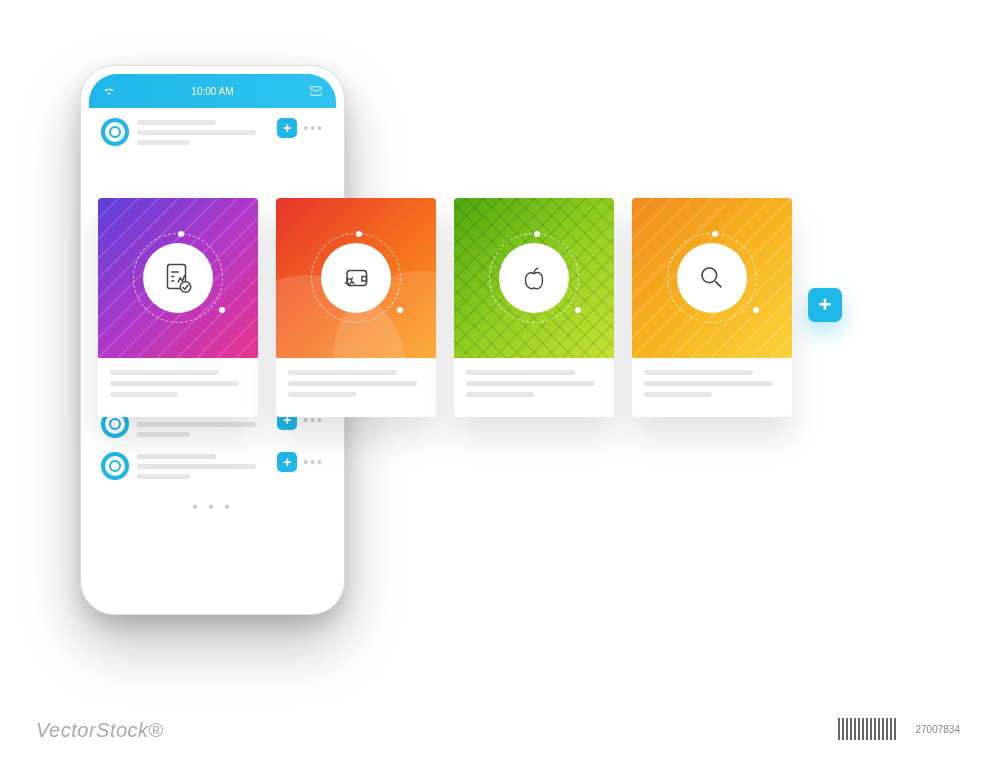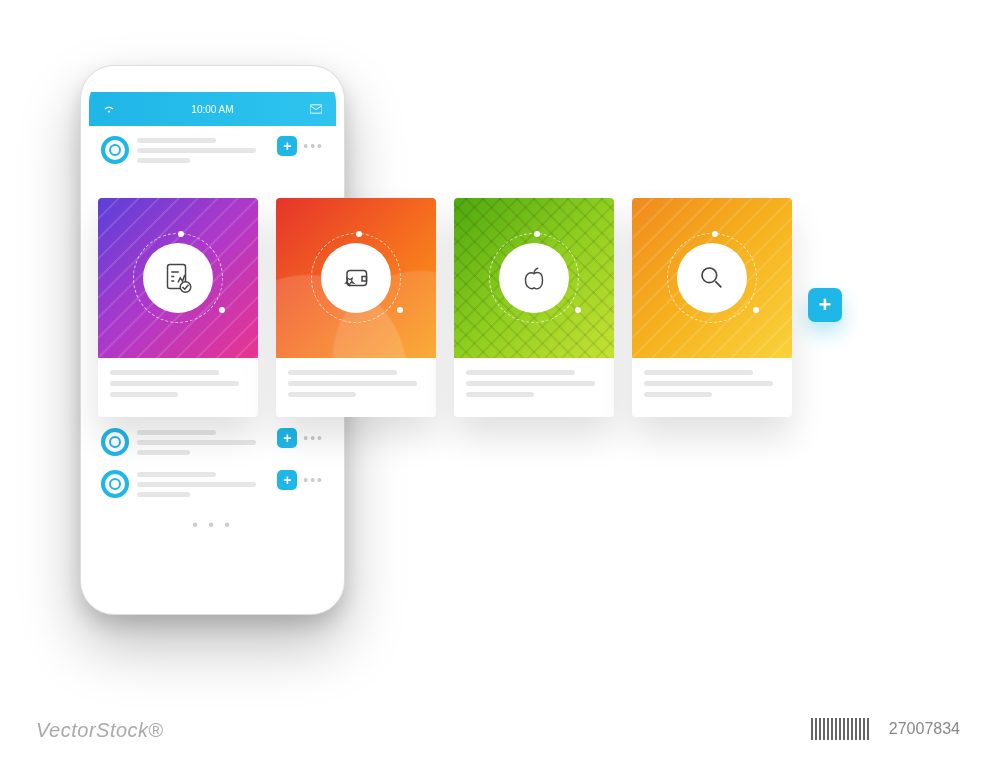--- a/index.html
+++ b/index.html
@@ -39,21 +39,20 @@
   }
   .status-bar {
     height: 34px;
     background: linear-gradient(90deg, #1fb6e8, #2fc4ef);
     display: flex;
     align-items: center;
     justify-content: space-between;
     padding: 0 14px;
     color: #fff;
     font-size: 10px;
-    margin-top: 18px;
   }
   .status-left, .status-right { display:flex; align-items:center; gap:4px; }
   .wifi-icon, .mail-icon { width:12px; height:10px; }
   .phone-body { flex:1; overflow:hidden; padding: 10px 12px 6px; display:flex; flex-direction:column; gap:10px; }
 
   .feed-row {
     display:flex; align-items:flex-start; gap:8px;
   }
   .avatar {
     width:28px; height:28px; border-radius:50%;
@@ -171,21 +170,21 @@
 
   
   .watermark {
     position:absolute; left:36px; bottom:38px;
     color:#aaa; font-size:20px; letter-spacing:0.5px;text-align:right;
   }
   .watermark .v { font-style:italic; }
   .image-id {
     position:absolute; right:40px; bottom:40px;
     display:flex; align-items:center; gap:20px;
-    color:#888; font-size:16px;
+    color:#888; font-size:10px;
   }
   .barcode {
     width:58px; height:22px;
     background: repeating-linear-gradient(90deg,#666 0 2px,#fff 2px 4px);
   }
 
   svg { display:block; }
 </style>
 </head>
 <body>

